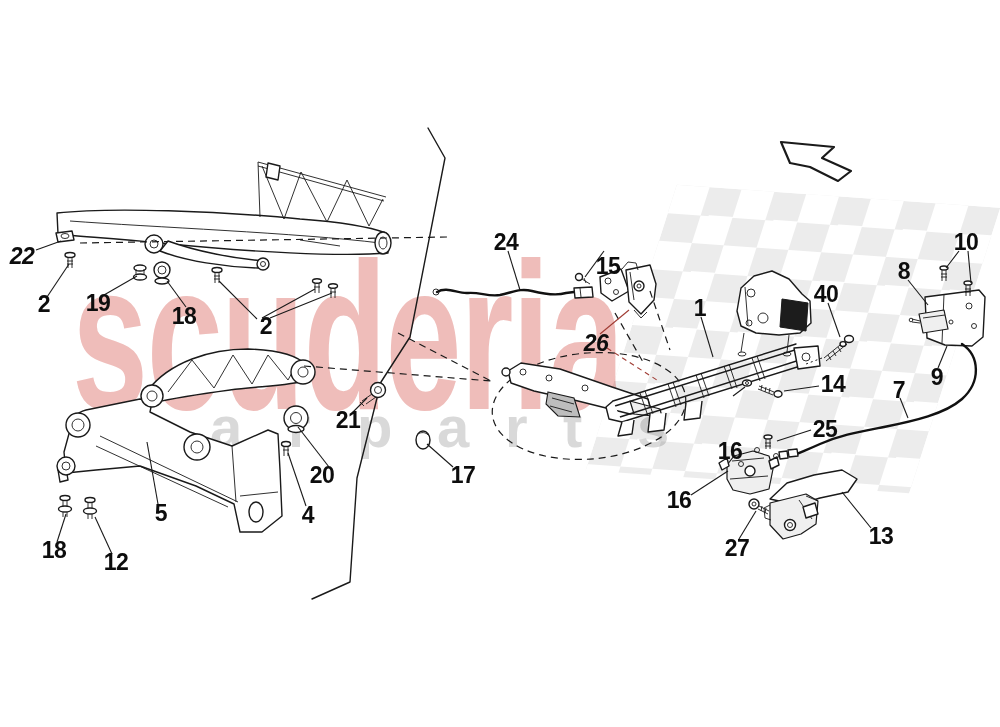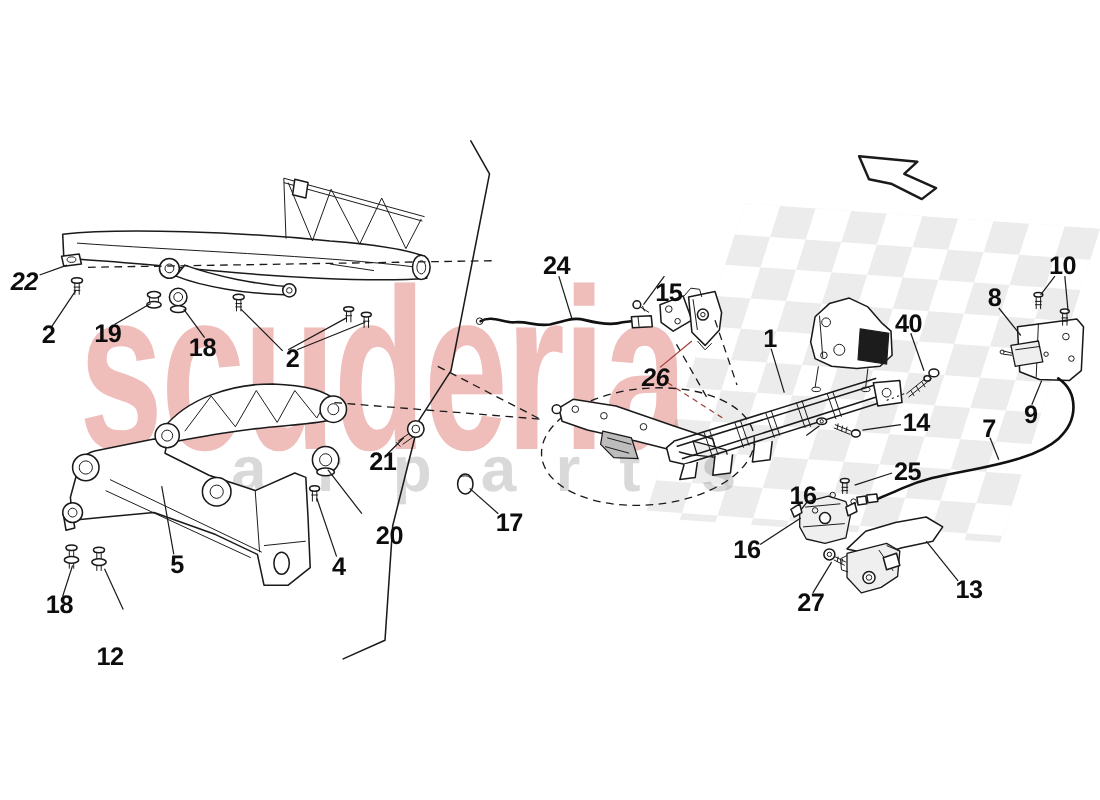--- a/index.html
+++ b/index.html
@@ -339,23 +339,23 @@
       <div class="callout" style="left: 700px; top: 308px;">1</div>
       <div class="callout" style="left: 826px; top: 294px;">40</div>
       <div class="callout" style="left: 904px; top: 271px;">8</div>
       <div class="callout" style="left: 966px; top: 242px;">10</div>
       <div class="callout" style="left: 937px; top: 377px;">9</div>
       <div class="callout" style="left: 833px; top: 384px;">14</div>
       <div class="callout" style="left: 730px; top: 403px; margin-top: 48px;">16</div>
       <div class="callout" style="left: 899px; top: 390px;">7</div>
       <div class="callout" style="left: 825px; top: 429px;">25</div>
       <div class="callout" style="left: 348px; top: 420px;">21</div>
-      <div class="callout" style="left: 354px; top: 475px; margin-top: 12px;">20</div>
+      <div class="callout" style="left: 322px; top: 475px;">20</div>
       <div class="callout" style="left: 463px; top: 475px;">17</div>
       <div class="callout" style="left: 161px; top: 513px;">5</div>
       <div class="callout" style="left: 308px; top: 515px;">4</div>
       <div class="callout" style="left: 54px; top: 550px;">18</div>
-      <div class="callout" style="left: 100px; top: 562px; margin-top: 35px;">12</div>
+      <div class="callout" style="left: 116px; top: 562px;">12</div>
       <div class="callout" style="left: 679px; top: 500px;">16</div>
       <div class="callout" style="left: 737px; top: 548px;">27</div>
       <div class="callout" style="left: 881px; top: 536px;">13</div>
     </div>
 </div>
 
 </body></html>

